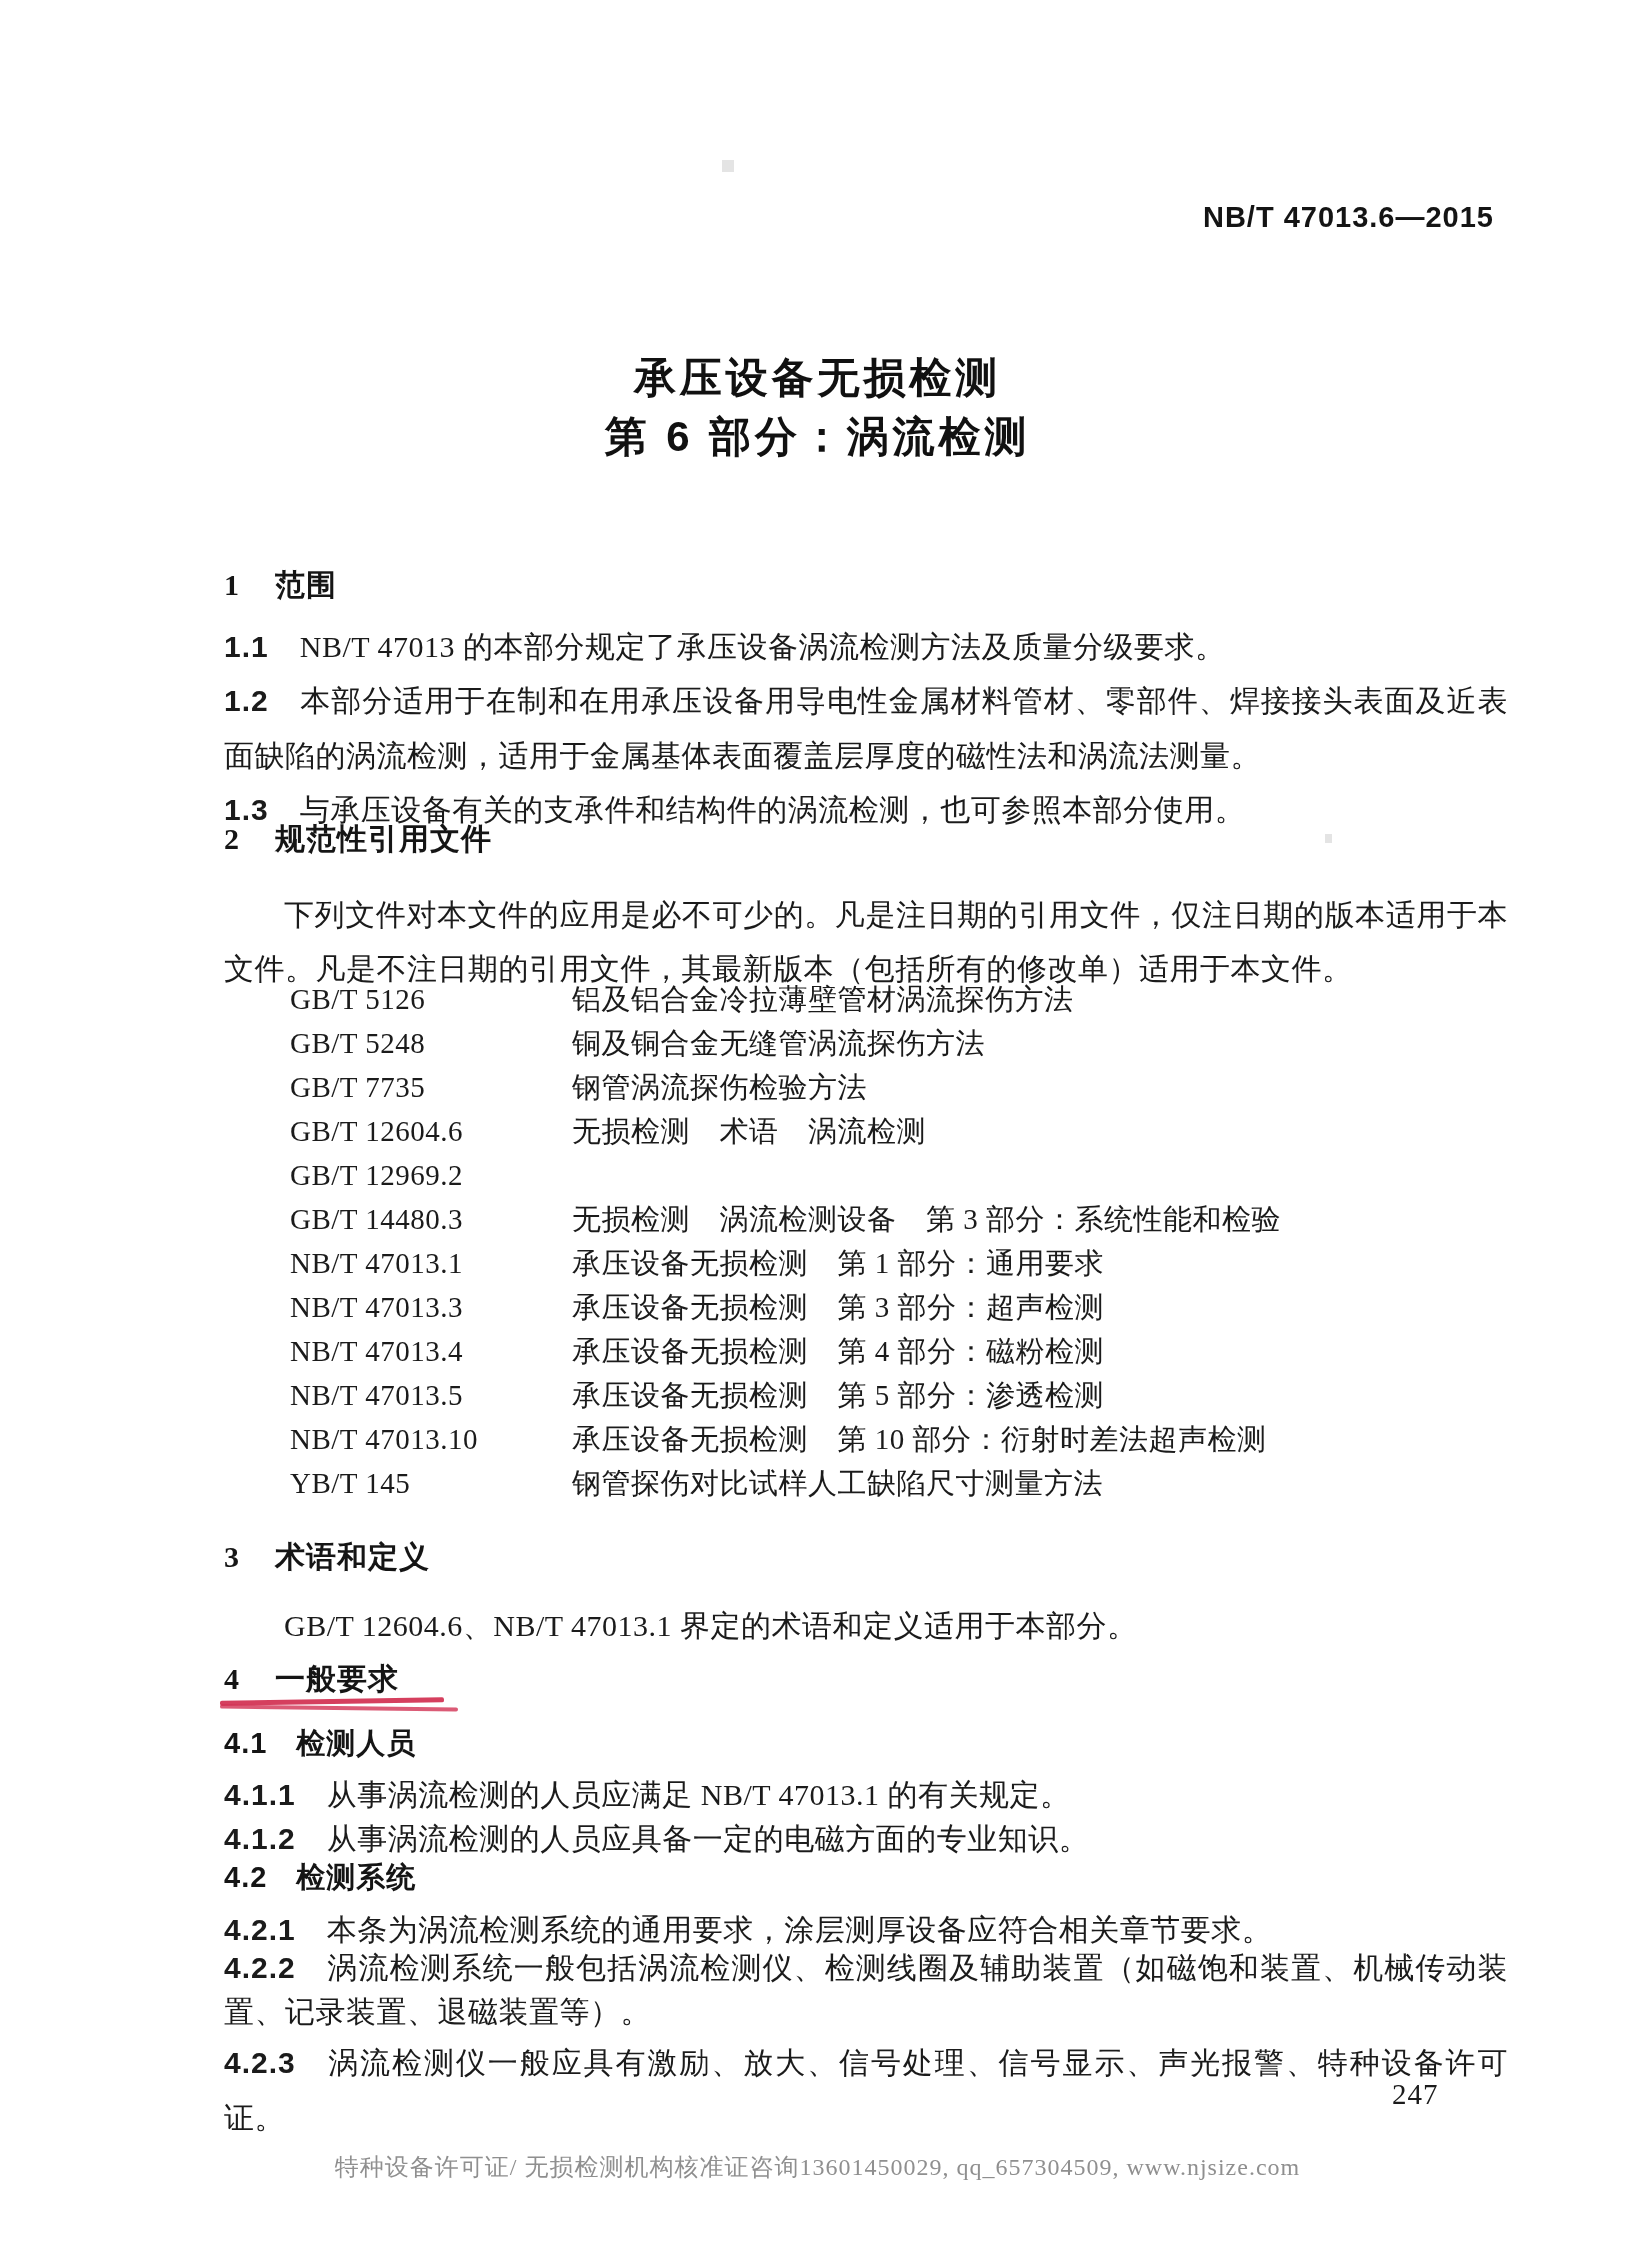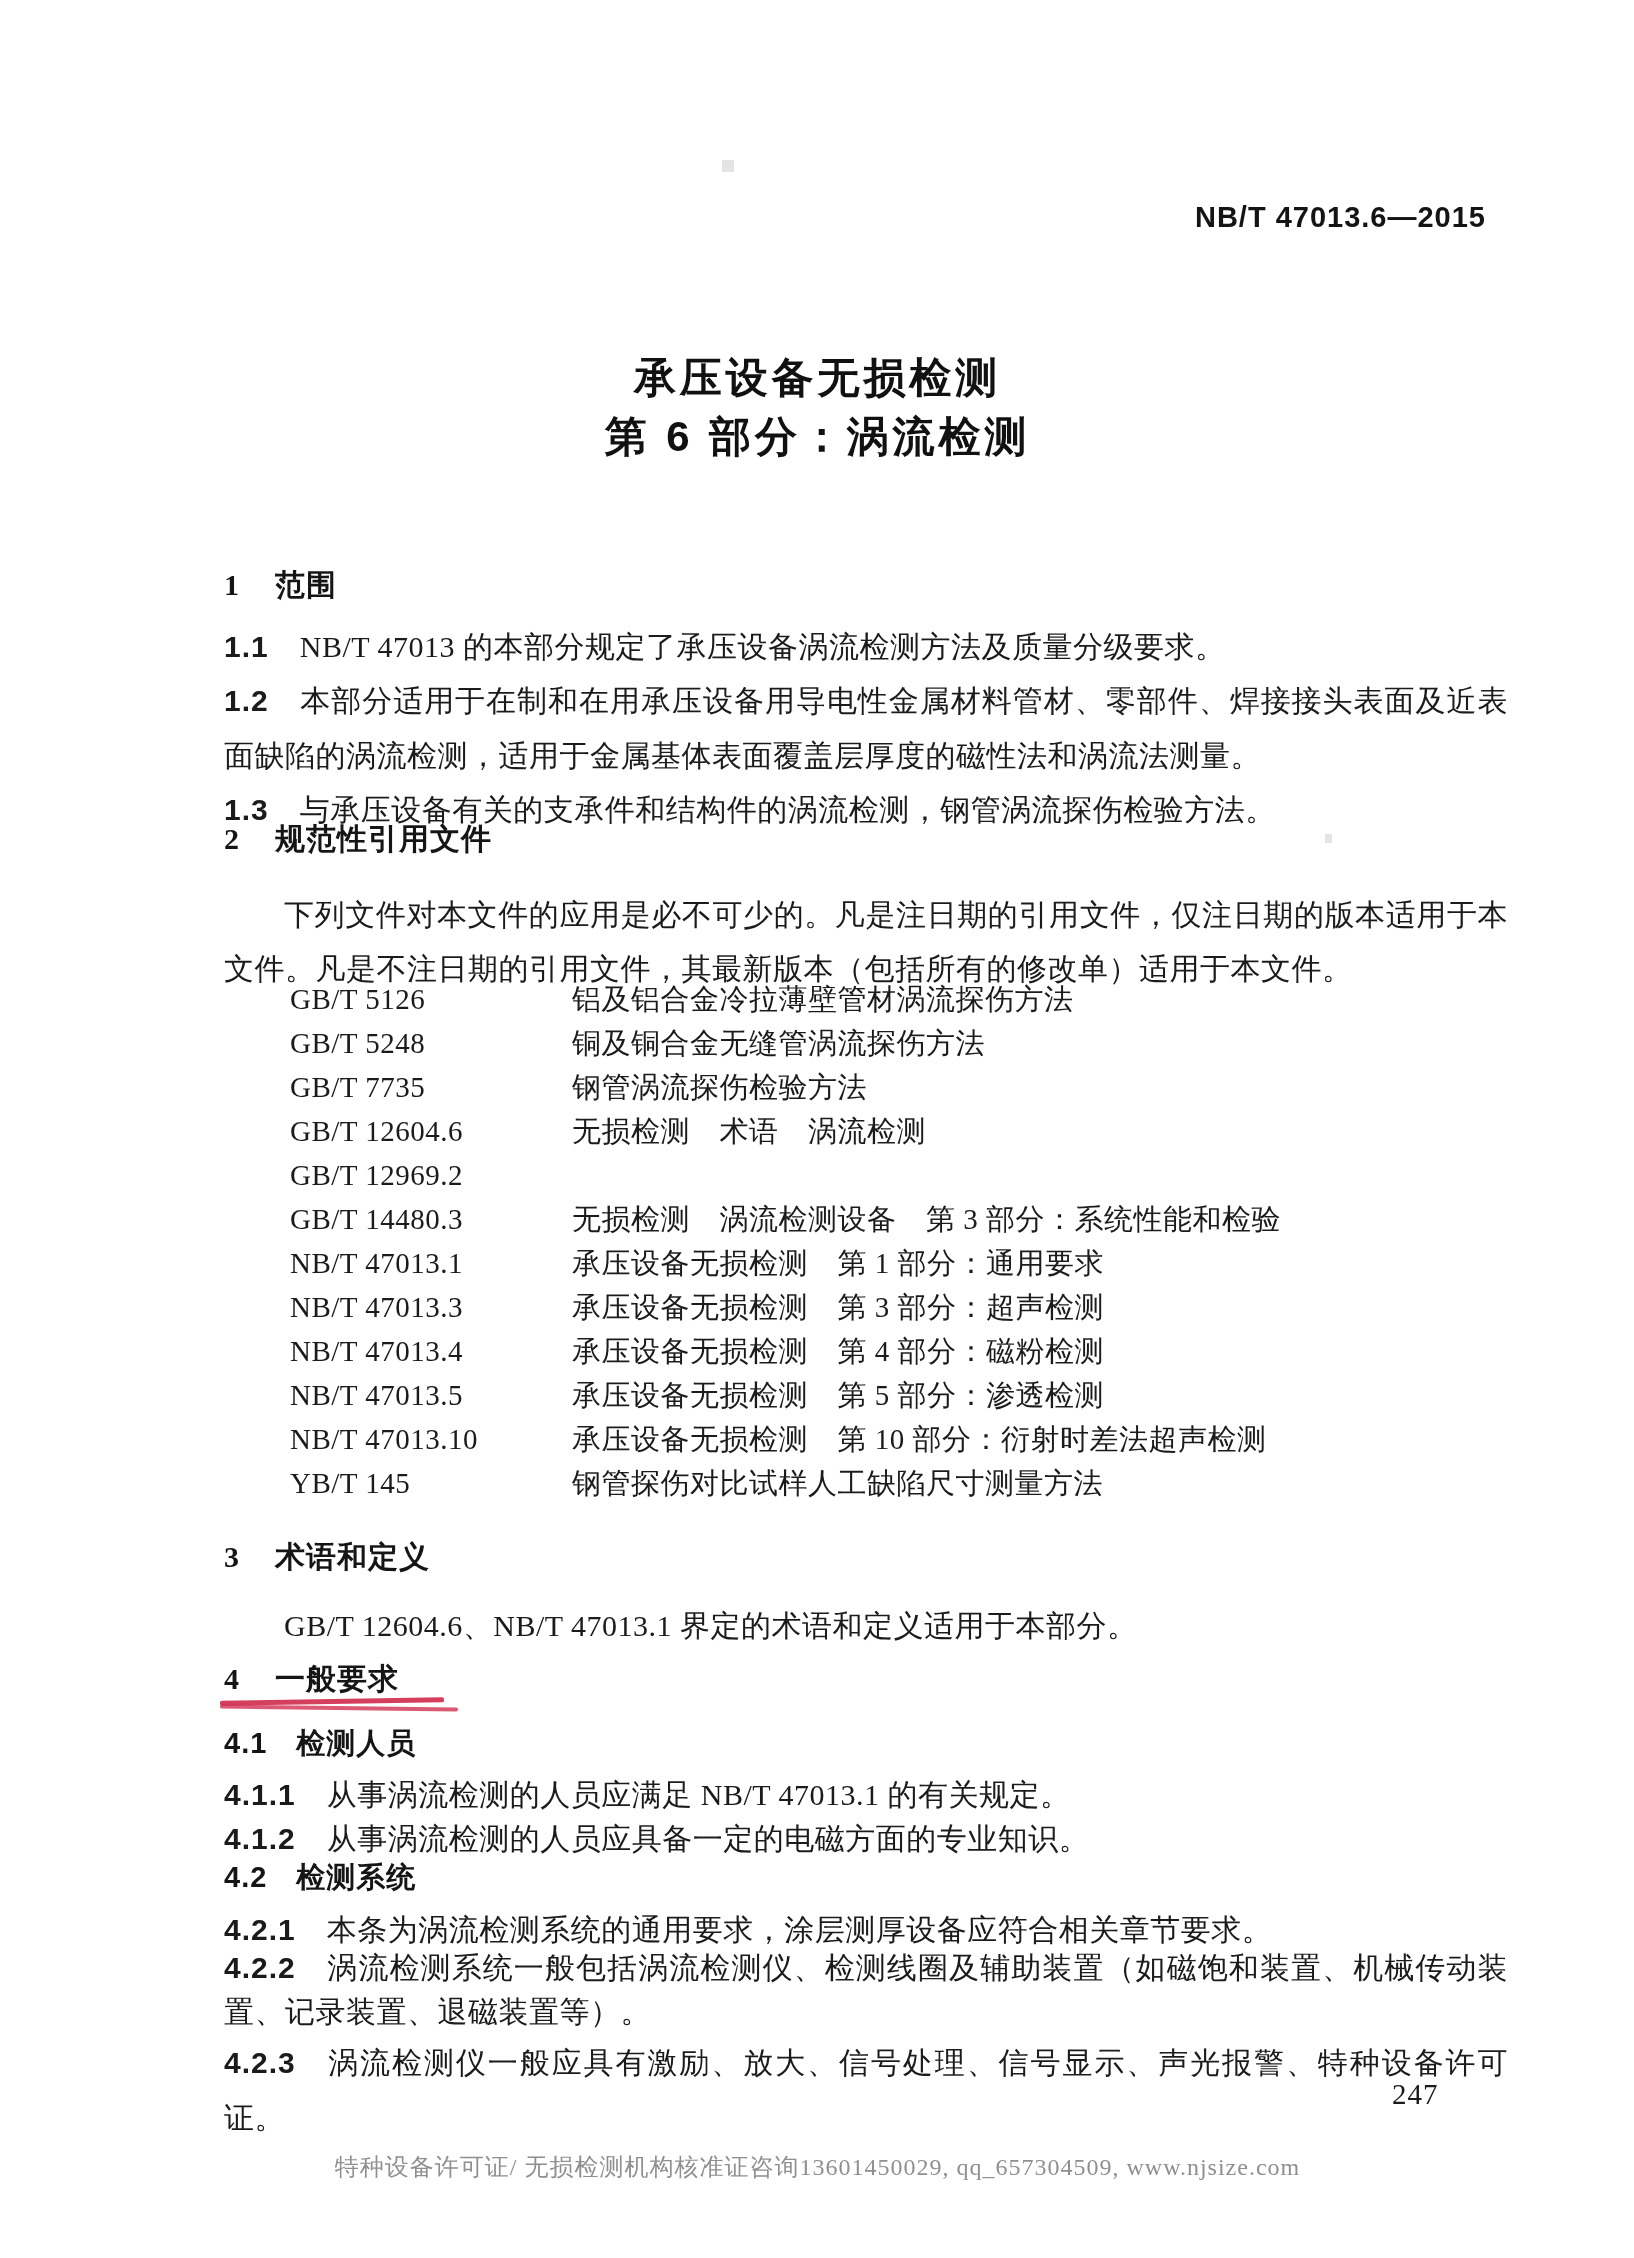--- a/index.html
+++ b/index.html
@@ -69,39 +69,39 @@
   .speck { background:#d9d9d9; opacity:0.7; }
 </style>
 </head>
 <body>
 
 <div class="page">
 
   <div class="abs speck" style="left:722px; top:160px; width:11.6px; height:11.6px;"></div>
   <div class="abs speck" style="left:1325px; top:834px; width:6.8px; height:8.7px;"></div>
 
-  <div class="abs standard-code" style="top:201px; right:149px;margin-left:38px;">NB/T 47013.6—2015</div>
+  <div class="abs standard-code" style="top:201px; right:141px;margin-left:38px;">NB/T 47013.6—2015</div>
 
   <div class="abs doc-title" style="top:350px;">承压设备无损检测</div>
   <div class="abs doc-title" style="top:409px;">第 6 部分：涡流检测</div>
 
   <div class="abs sec-heading" style="left:224px; top:565px;">
     <span class="num">1</span><span>范围</span>
   </div>
 
   <div class="abs clause" style="left:224px; top:619px; width:1284px;">
     <span class="num">1.1</span><span>NB/T 47013 的本部分规定了承压设备涡流检测方法及质量分级要求。</span>
   </div>
 
   <div class="abs clause" style="left:224px; top:673px; width:1284px;">
     <span class="num">1.2</span><span>本部分适用于在制和在用承压设备用导电性金属材料管材、零部件、焊接接头表面及近表面缺陷的涡流检测，适用于金属基体表面覆盖层厚度的磁性法和涡流法测量。</span>
   </div>
 
   <div class="abs clause" style="left:224px; top:782px; width:1284px;">
-    <span class="num">1.3</span><span>与承压设备有关的支承件和结构件的涡流检测，钢管涡流探伤检验方法。</span>
+    <span class="num">1.3</span><span>与承压设备有关的支承件和结构件的涡流检测，也可参照本部分使用。</span>
   </div>
 
   <div class="abs sec-heading" style="left:224px; top:819px;">
     <span class="num">2</span><span>规范性引用文件</span>
   </div>
 
   <div class="abs clause para-indent" style="left:224px; top:888px; width:1284px; line-height:54px;">下列文件对本文件的应用是必不可少的。凡是注日期的引用文件，仅注日期的版本适用于本文件。凡是不注日期的引用文件，其最新版本（包括所有的修改单）适用于本文件。</div>
 
   <div class="abs refs">
     <div class="ref-row">

